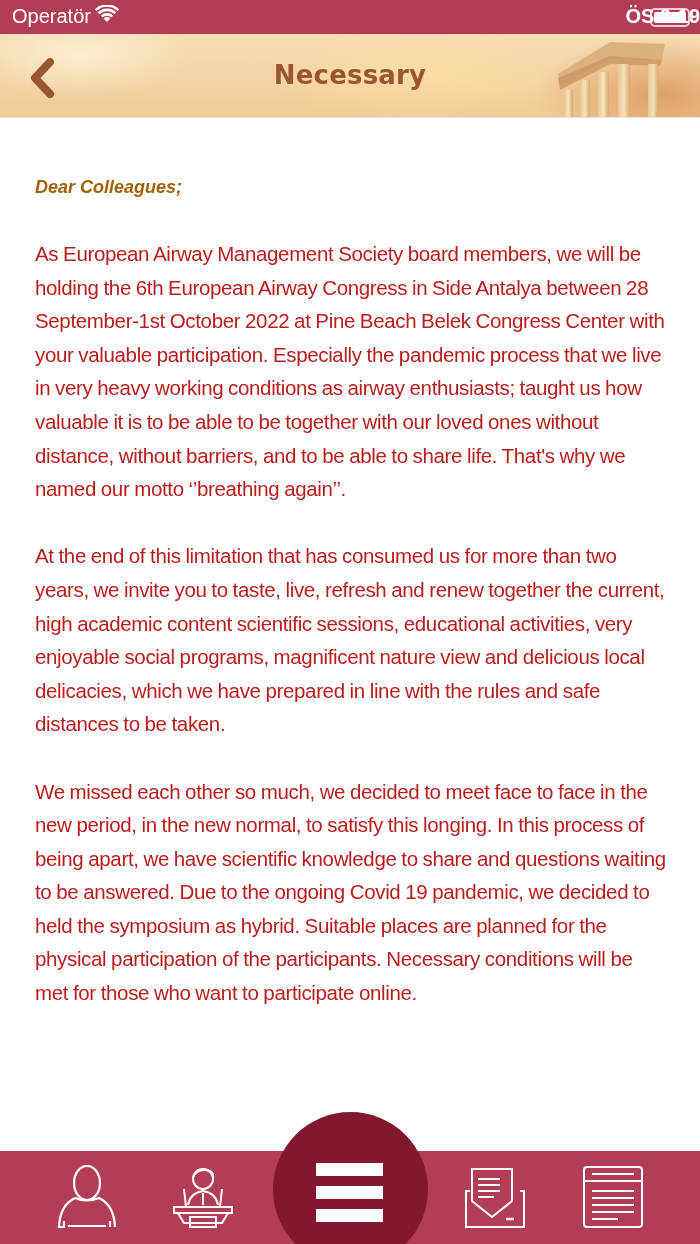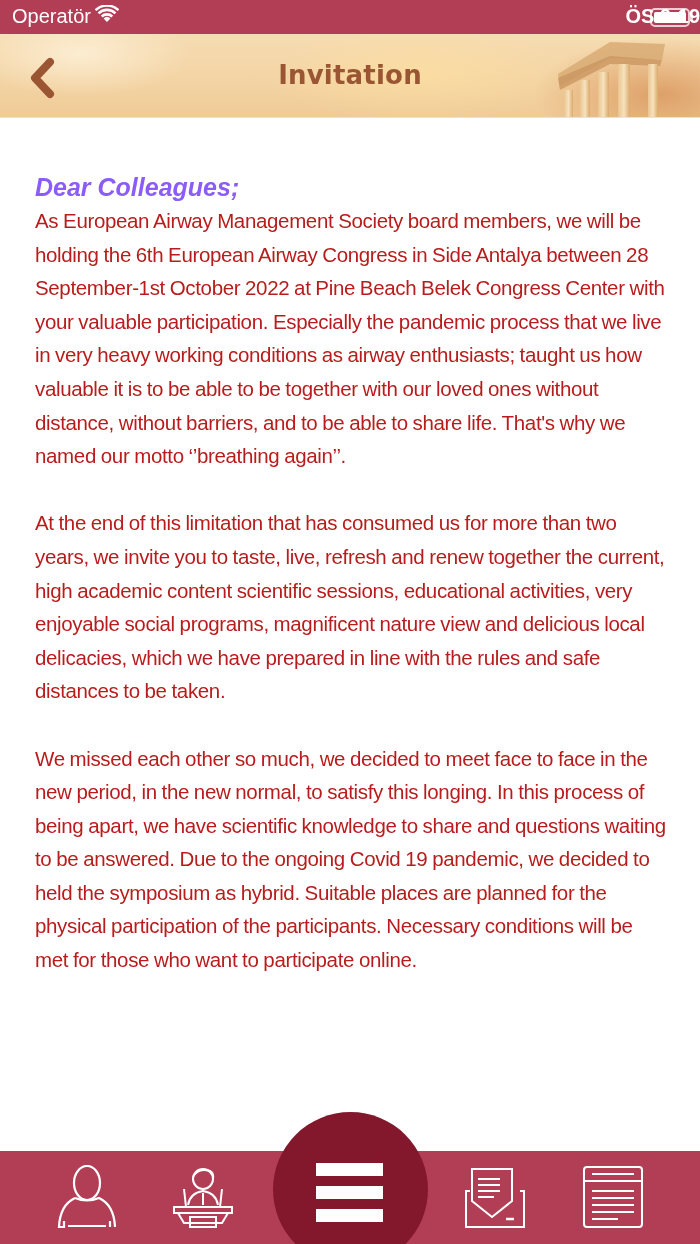--- a/index.html
+++ b/index.html
@@ -33,21 +33,21 @@
   .header-title {
     position: absolute; left: 0; right: 0; top: 26px; text-align: center;
     font-family: "DejaVu Sans", sans-serif; font-weight: bold; font-size: 26px; color: #9a5533;
     letter-spacing: 0.2px;
   }
 
   .content {
     position: absolute; left: 35px; top: 170px; width: 635px;
     color: #3a3a3a; font-family: "Liberation Sans", sans-serif;
   }
-  .greeting { font-weight: bold; font-style: italic; font-size: 25px; color: #8b5cf6; line-height: 34px; }
+  .greeting { font-weight: bold; font-style: italic; font-size: 18px; color: #a16207; line-height: 34px; margin-bottom: 33px; }
   .paragraph { font-size: 20.5px; line-height: 33.6px; color: #b91c1c; margin-bottom: 33.6px; letter-spacing: -0.35px; word-spacing: -0.5px; }
 
   .tab-bar {
     position: absolute; left: 0; top: 1151px; width: 700px; height: 93px; background: #b23e55;
   }
   .tab { position: absolute; top: 14px; width: 70px; height: 64px; cursor: pointer; }
   .tab svg { width: 100%; height: 100%; }
   .menu-circle {
     position: absolute; left: 273px; top: 1112px; width: 155px; height: 155px; border-radius: 50%;
     background: #83182d; cursor: pointer;
@@ -93,21 +93,21 @@
     <rect x="30" y="46" width="10" height="38" fill="url(#col)"></rect>
     <rect x="48" y="38" width="11" height="46" fill="url(#col)"></rect>
     <rect x="68" y="30" width="12" height="54" fill="url(#col)"></rect>
     <rect x="98" y="30" width="10" height="54" fill="url(#col)"></rect>
   </svg>
   <div class="back-button">
     <svg width="34" height="44" viewBox="0 0 34 44">
       <polyline points="24,6 9,22 24,38" fill="none" stroke="#9a5533" stroke-width="8" stroke-linecap="round" stroke-linejoin="round"></polyline>
     </svg>
   </div>
-  <div class="header-title">Invitation</div>
+  <div class="header-title">Necessary</div>
 </div>
 
 <div class="content">
   <div class="greeting">Dear Colleagues;</div>
   <p class="paragraph">As European Airway Management Society board members, we will be holding the 6th European Airway Congress in Side Antalya between 28 September-1st October 2022 at Pine Beach Belek Congress Center with your valuable participation. Especially the pandemic process that we live in very heavy working conditions as airway enthusiasts; taught us how valuable it is to be able to be together with our loved ones without distance, without barriers, and to be able to share life. That's why we named our motto ‘’breathing again’’.</p>
   <p class="paragraph">At the end of this limitation that has consumed us for more than two years, we invite you to taste, live, refresh and renew together the current, high academic content scientific sessions, educational activities, very enjoyable social programs, magnificent nature view and delicious local delicacies, which we have prepared in line with the rules and safe distances to be taken.</p>
   <p class="paragraph">We missed each other so much, we decided to meet face to face in the new period, in the new normal, to satisfy this longing. In this process of being apart, we have scientific knowledge to share and questions waiting to be answered. Due to the ongoing Covid 19 pandemic, we decided to held the symposium as hybrid. Suitable places are planned for the physical participation of the participants. Necessary conditions will be met for those who want to participate online.</p>
 </div>
 
 <div class="tab-bar">

